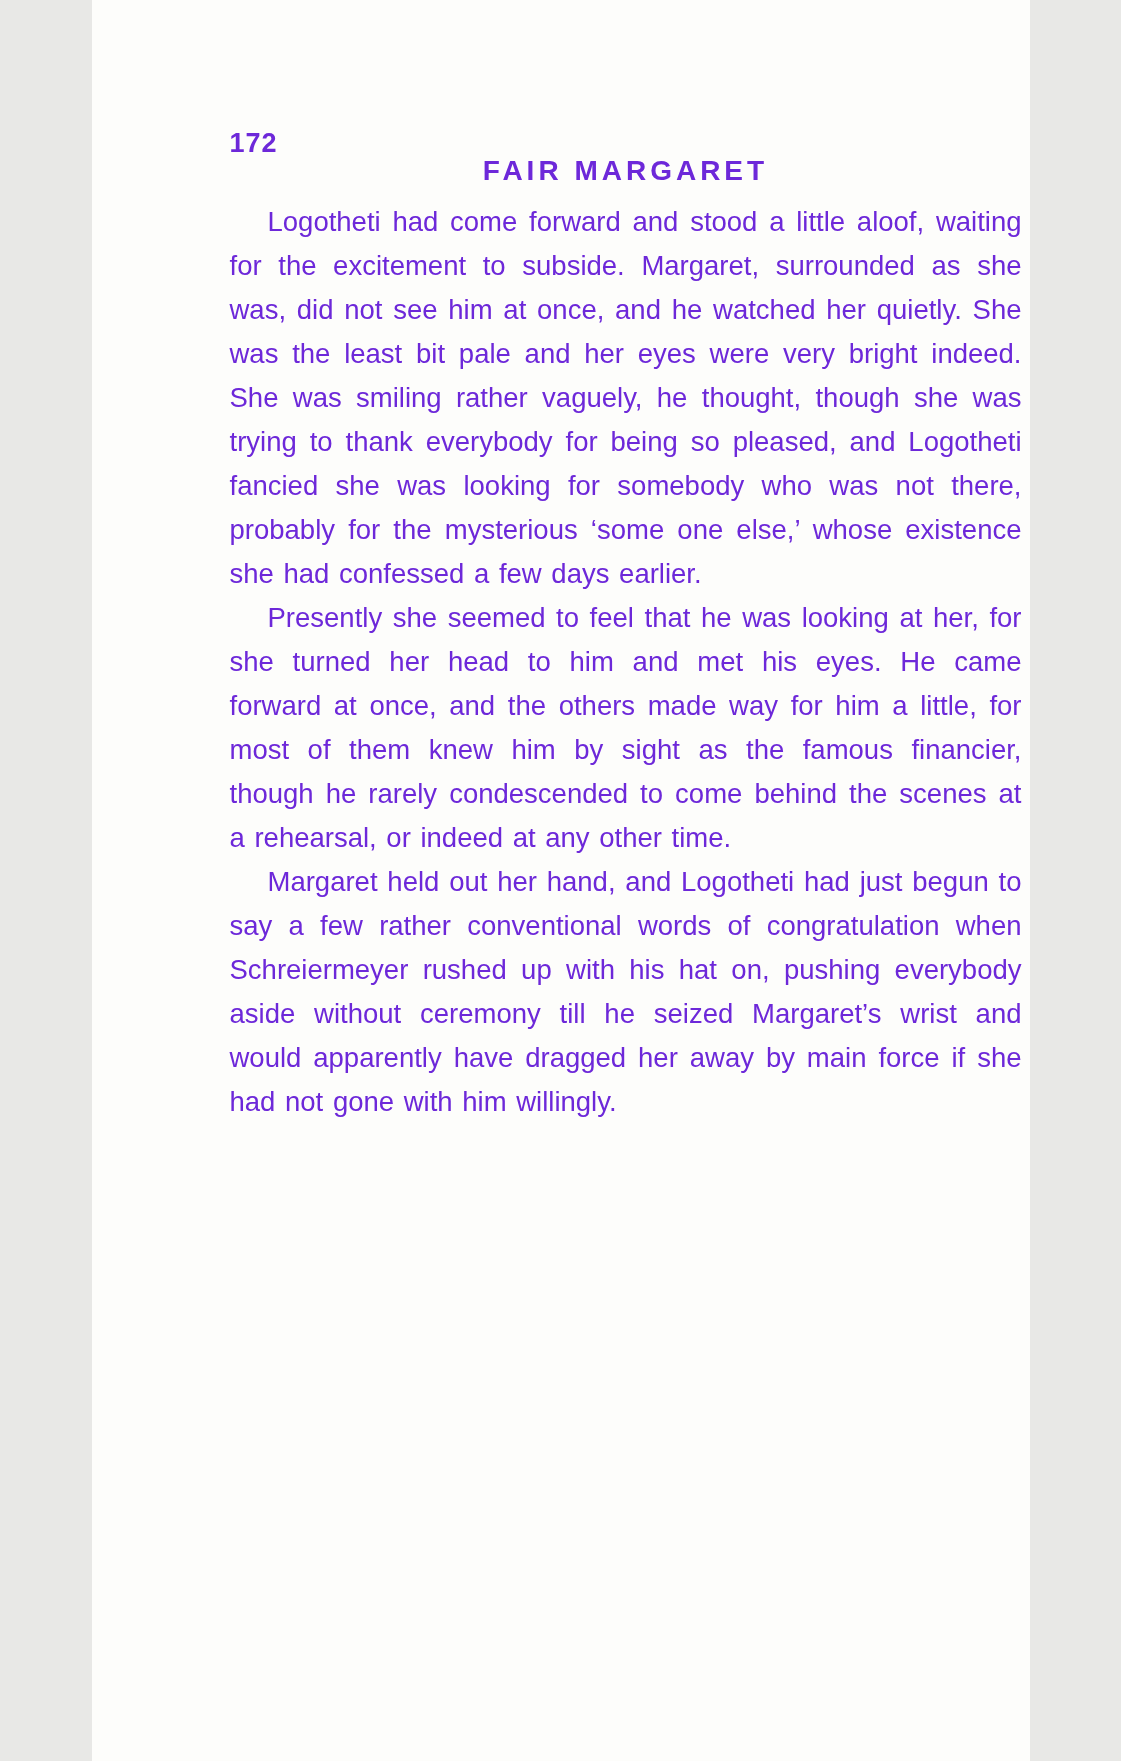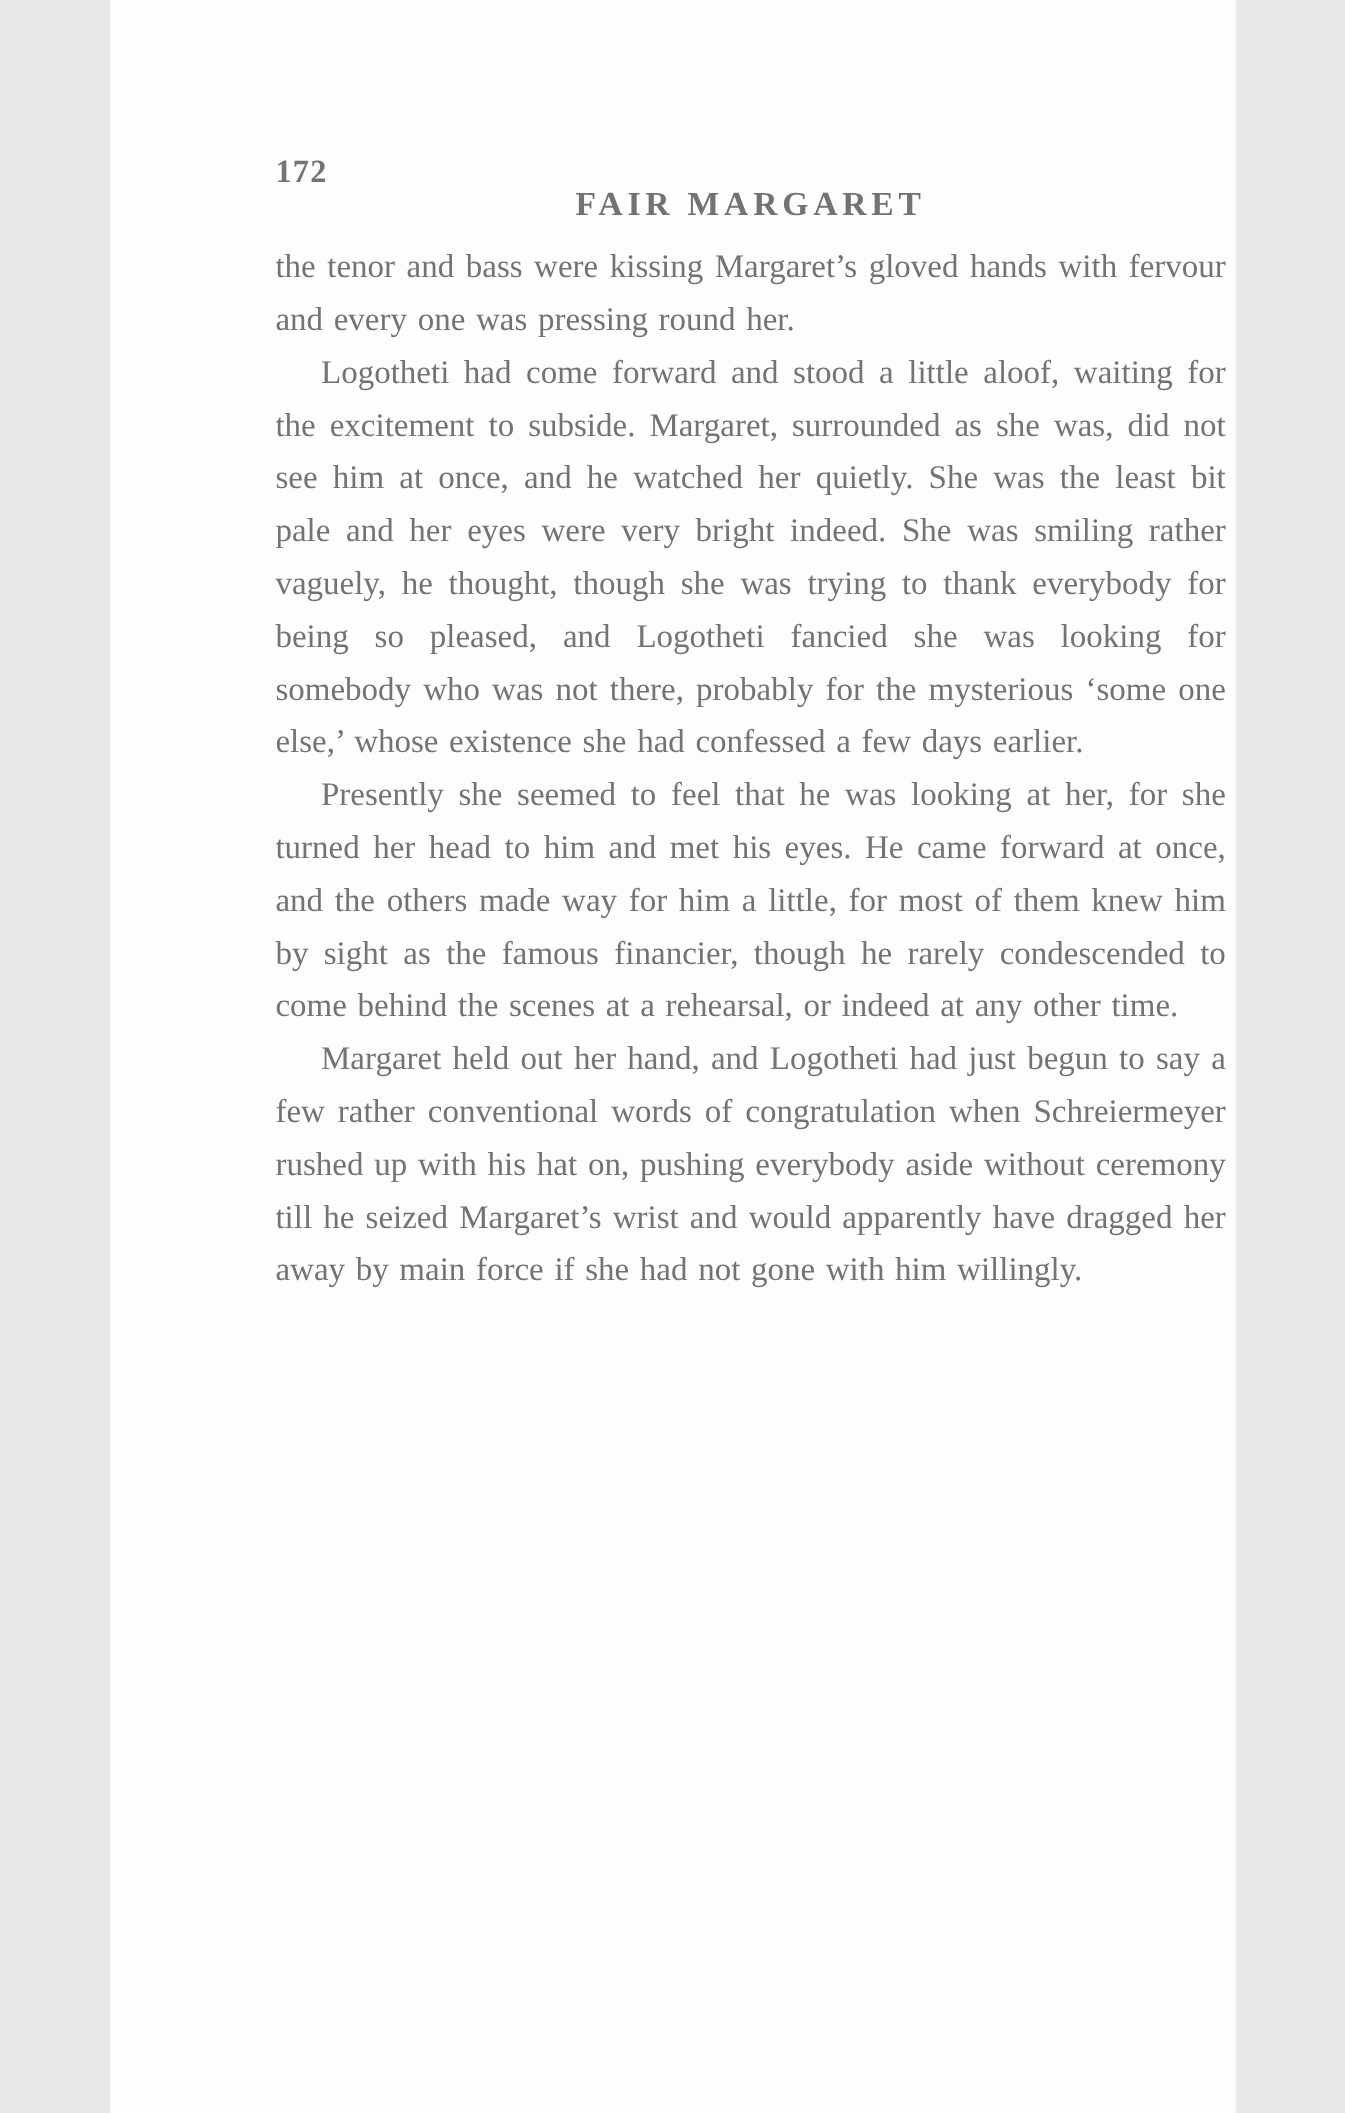--- a/index.html
+++ b/index.html
@@ -7,22 +7,22 @@
     padding: 0;
     background: #e8e8e6;
   }
   .page {
     position: relative;
     width: 938px;
     height: 1761px;
     margin: 0 auto;
     background: #fdfdfb;
     overflow: hidden;
-    font-family: Liberation Serif, serif;
-    color: #737373;
+    font-family: Liberation Sans, sans-serif;
+    color: #6d28d9;
   }
   .text-block {
     position: absolute;
     left: 138px;
     top: 128px;
     width: 792px;
   }
   .page-header {
     position: relative;
     height: 44px;
@@ -65,20 +65,19 @@
 
 <div class="page">
   <div class="text-block">
 
     <div class="page-header">
       <span class="page-number">172</span>
       <span class="running-head">FAIR MARGARET</span>
     </div>
 
     <div class="body-text">
-      <p class="no-indent">the tenor and bass were kissing Margaret’s gloved hands with fervour and every one was pressing round her.</p>
       <p>Logotheti had come forward and stood a little aloof, waiting for the excitement to subside.  Margaret, surrounded as she was, did not see him at once, and he watched her quietly.  She was the least bit pale and her eyes were very bright indeed.  She was smiling rather vaguely, he thought, though she was trying to thank everybody for being so pleased, and Logotheti fancied she was looking for somebody who was not there, probably for the mysterious ‘some one else,’ whose existence she had confessed a few days earlier.</p>
       <p>Presently she seemed to feel that he was looking at her, for she turned her head to him and met his eyes. He came forward at once, and the others made way for him a little, for most of them knew him by sight as the famous financier, though he rarely condescended to come behind the scenes at a rehearsal, or indeed at any other time.</p>
       <p>Margaret held out her hand, and Logotheti had just begun to say a few rather conventional words of congratulation when Schreiermeyer rushed up with his hat on, pushing everybody aside without ceremony till he seized Margaret’s wrist and would apparently have dragged her away by main force if she had not gone with him willingly.</p>
     </div>
 
   </div>
 </div>
 
 </body></html>

